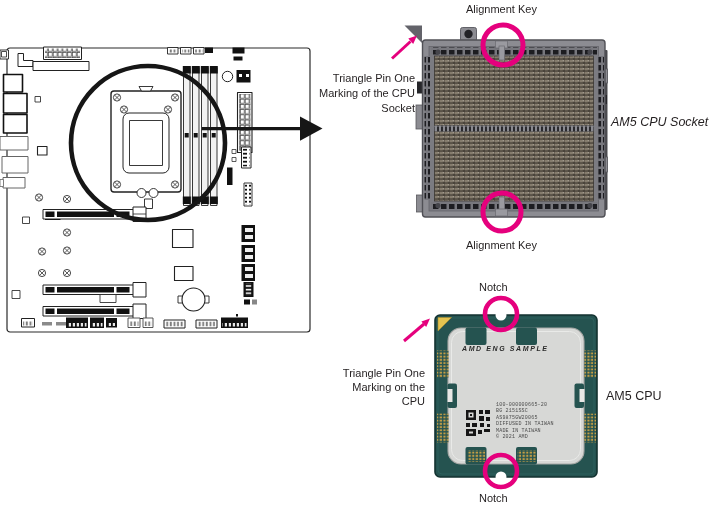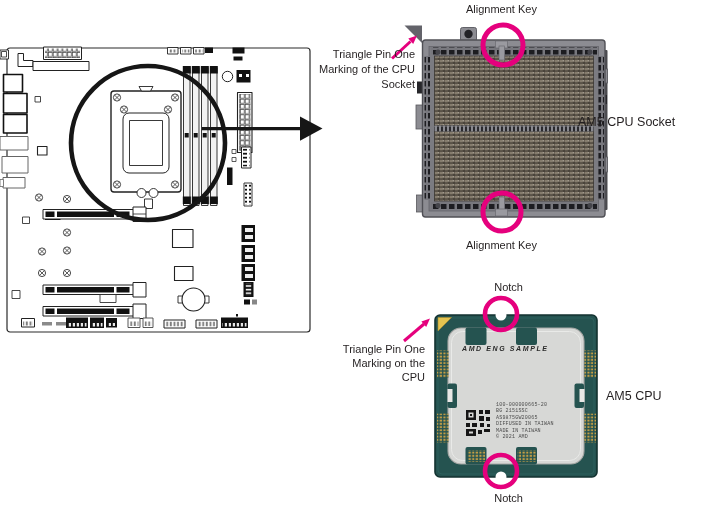--- a/index.html
+++ b/index.html
@@ -1,22 +1,22 @@
 <!DOCTYPE html>
 <html><head>
 <meta charset="utf-8">
 <style>
   html,body{margin:0;padding:0;background:#ffffff;}
   .stage{position:relative;width:724px;height:514px;background:#ffffff;overflow:hidden;
          font-family:"Liberation Sans",sans-serif;color:#231f20;}
   .stage svg{position:absolute;left:0;top:0;z-index:0;}
   .lbl{position:absolute;z-index:2;font-size:11px;line-height:13px;color:#231f20;white-space:pre-line;}
   .title{font-size:12.5px;}
-  .callout{text-align:right;line-height:15px;}
-  .center{text-align:right;}
+  .callout{text-align:right;line-height:15px;margin-top:24px;}
+  .center{text-align:left;}
   .ihs-mark{position:absolute;z-index:2;font-size:7px;font-weight:bold;font-style:italic;
             letter-spacing:1.6px;color:#2a2a2a;white-space:nowrap;}
   .chiptxt{position:absolute;z-index:2;font-family:"Liberation Mono",monospace;
            font-size:5px;line-height:6.4px;letter-spacing:.2px;color:#4c4c4c;white-space:nowrap;}
 </style>
 </head>
 <body>
 
 <div class="stage">
 
@@ -337,21 +337,21 @@
   <polygon points="430,318.5 426.2,326.9 421.4,321.6" fill="#e5007d"></polygon>
 </g>
 </svg>
 
 <div class="lbl" style="left:466px;top:3px;">Alignment Key</div>
 
 <div class="lbl callout" style="left:265px;top:47px;width:150px;">Triangle Pin One
 Marking of the CPU
 Socket</div>
 
-<div class="lbl title" style="left:578px;top:116px;">AM5 CPU Socket</div>
+<div class="lbl title" style="left:611px;top:116px;font-style:italic;">AM5 CPU Socket</div>
 
 <div class="lbl" style="left:466px;top:239px;">Alignment Key</div>
 
 <div class="lbl center" style="left:479px;top:281px;width:44px;">Notch</div>
 
 <div class="lbl callout" style="left:275px;top:342px;width:150px;line-height:14.2px;">Triangle Pin One
 Marking on the
 CPU</div>
 
 <div class="lbl title" style="left:606px;top:390px;">AM5 CPU</div>

